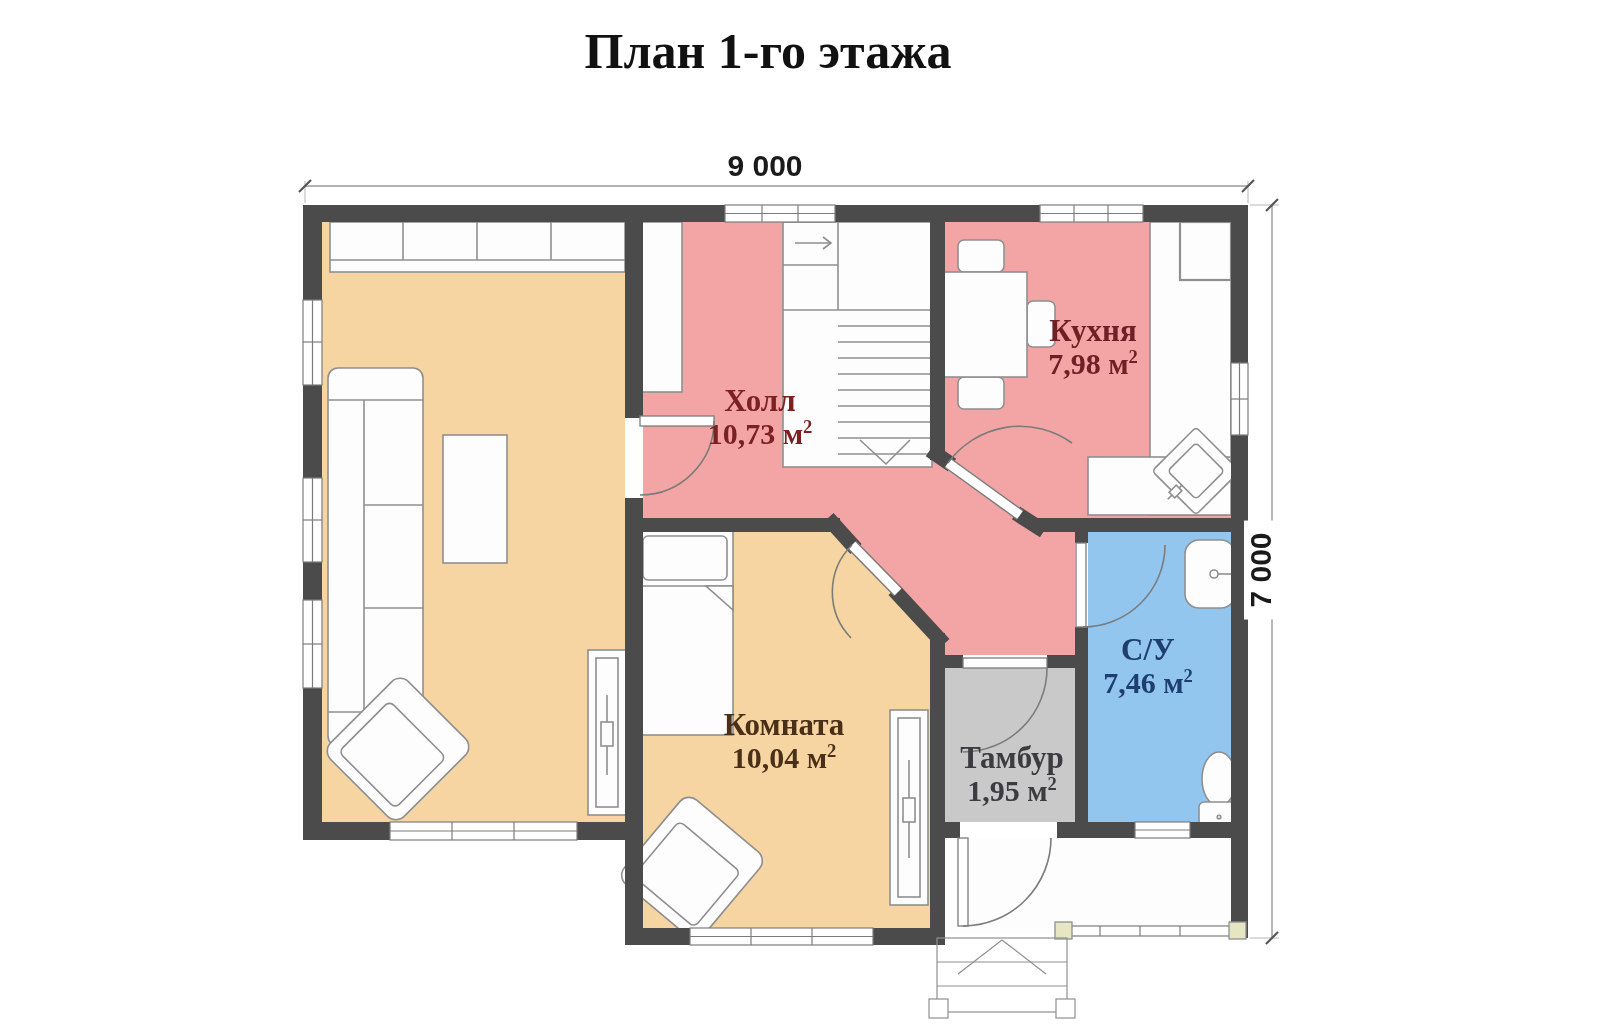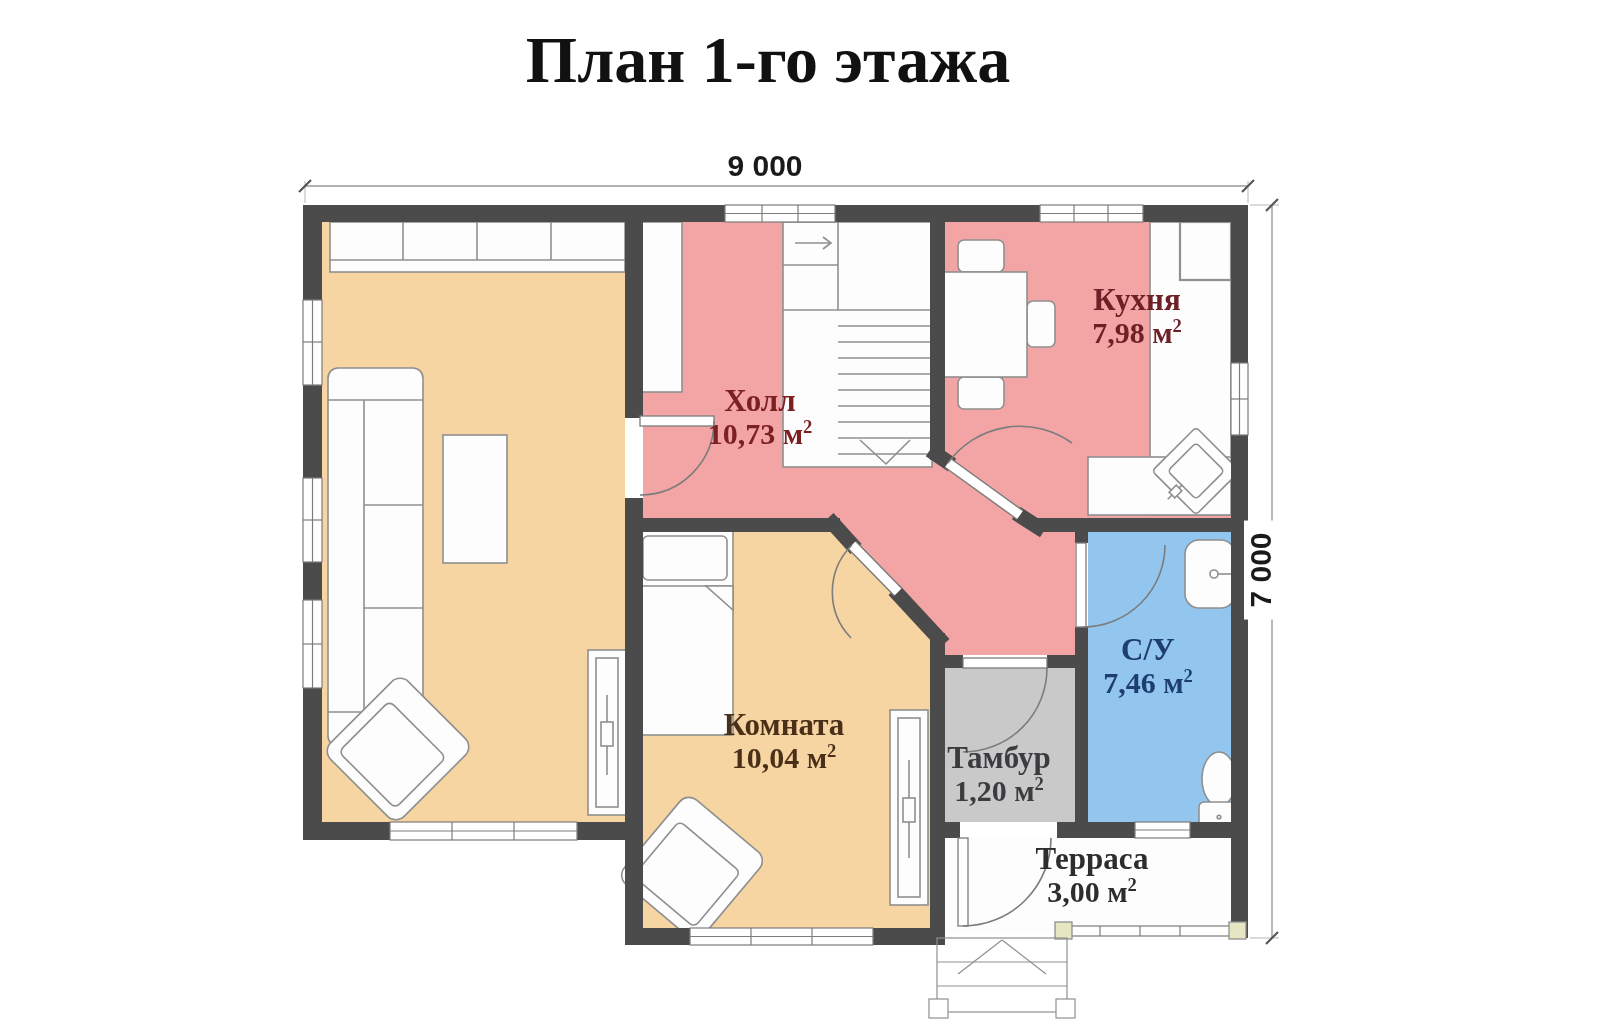--- a/index.html
+++ b/index.html
@@ -16,33 +16,33 @@
   .open{fill:#ffffff;}
   .leaf{fill:#ffffff;stroke:var(--c-door-line);stroke-width:1.3;}
   .leafcase{stroke:var(--c-door-line);stroke-width:12;fill:none;}
   .leafcore{stroke:#ffffff;stroke-width:9;fill:none;}
   .arc{stroke:var(--c-door-line);stroke-width:1.6;fill:none;}
   .dim{stroke:var(--c-dimension-line);stroke-width:1.4;fill:none;}
   .dimtick{stroke:#555;stroke-width:2.2;fill:none;}
   .ext{stroke:#bdbdbd;stroke-width:1.1;fill:none;}
   .post{fill:#e6e6c3;stroke:#8f8f8f;stroke-width:1.3;}
   .page-title{position:absolute;left:768px;top:22px;transform:translateX(-50%);
-      font-size:66px;font-weight:bold;color:var(--c-title-color);white-space:nowrap;}
+      font-size:50px;font-weight:bold;color:var(--c-title-color);white-space:nowrap;}
   .room-label{position:absolute;transform:translate(-50%,-50%);text-align:center;
       font-weight:bold;line-height:1.08;white-space:nowrap;}
   .room-label .rname{font-size:31px;}
   .room-label .rarea{font-size:30px;}
   .room-label sup{font-size:0.62em;}
   .dim-label{position:absolute;transform:translate(-50%,-50%);background:#fff;
       font-family:"Liberation Sans",sans-serif;font-weight:700;font-size:30px;
       color:#1a1a1a;padding:0 12px;white-space:nowrap;}
   .dim-label.vert{transform:translate(-50%,-50%) rotate(-90deg);}
   .lc-living{color:var(--c-label-living);} .lc-hall{color:var(--c-label-hall);}
   .lc-kitchen{color:var(--c-label-kitchen);} .lc-room{color:var(--c-label-room);}
-  .lc-wc{color:var(--c-label-wc);} .lc-tambour{color:var(--c-label-tambour);}
+  .lc-wc{color:var(--c-label-wc);} .lc-tambour{color:var(--c-label-tambour);margin-left:13px;}
   .lc-terrace{color:var(--c-label-terrace);}
 </style>
 </head>
 <body>
 
 <div class="canvas">
 
   <div class="page-title">План 1-го этажа</div>
 
   <svg class="plan-svg" width="1600" height="1032" viewBox="0 0 1600 1032">
@@ -283,34 +283,30 @@
     </g>
   </svg>
 
   <div class="dim-label" style="left:765px;top:166px;">9 000</div>
   <div class="dim-label vert" style="left:1261px;top:570px;">7 000</div>
 
   <div class="room-label lc-hall" style="left:760px;top:401px;margin-top:16px;">
     <div class="rname">Холл</div>
     <div class="rarea"><span>10,73</span><span> м</span><sup>2</sup></div>
   </div>
-  <div class="room-label lc-kitchen" style="left:1093px;top:316px;margin-left:44px;">
+  <div class="room-label lc-kitchen" style="left:1093px;top:347px;">
     <div class="rname">Кухня</div>
     <div class="rarea"><span>7,98</span><span> м</span><sup>2</sup></div>
   </div>
   <div class="room-label lc-room" style="left:784px;top:741px;">
     <div class="rname">Комната</div>
     <div class="rarea"><span>10,04</span><span> м</span><sup>2</sup></div>
   </div>
   <div class="room-label lc-wc" style="left:1148px;top:666px;">
     <div class="rname">С/У</div>
     <div class="rarea"><span>7,46</span><span> м</span><sup>2</sup></div>
   </div>
   <div class="room-label lc-tambour" style="left:999px;top:774px;">
     <div class="rname">Тамбур</div>
-    <div class="rarea"><span>1,20</span><span> м</span><sup>2</sup></div>
-  </div>
-  <div class="room-label lc-terrace" style="left:1092px;top:875px;">
-    <div class="rname">Терраса</div>
-    <div class="rarea"><span>3,00</span><span> м</span><sup>2</sup></div>
+    <div class="rarea"><span>1,95</span><span> м</span><sup>2</sup></div>
   </div>
 
 </div>
 
 </body></html>

